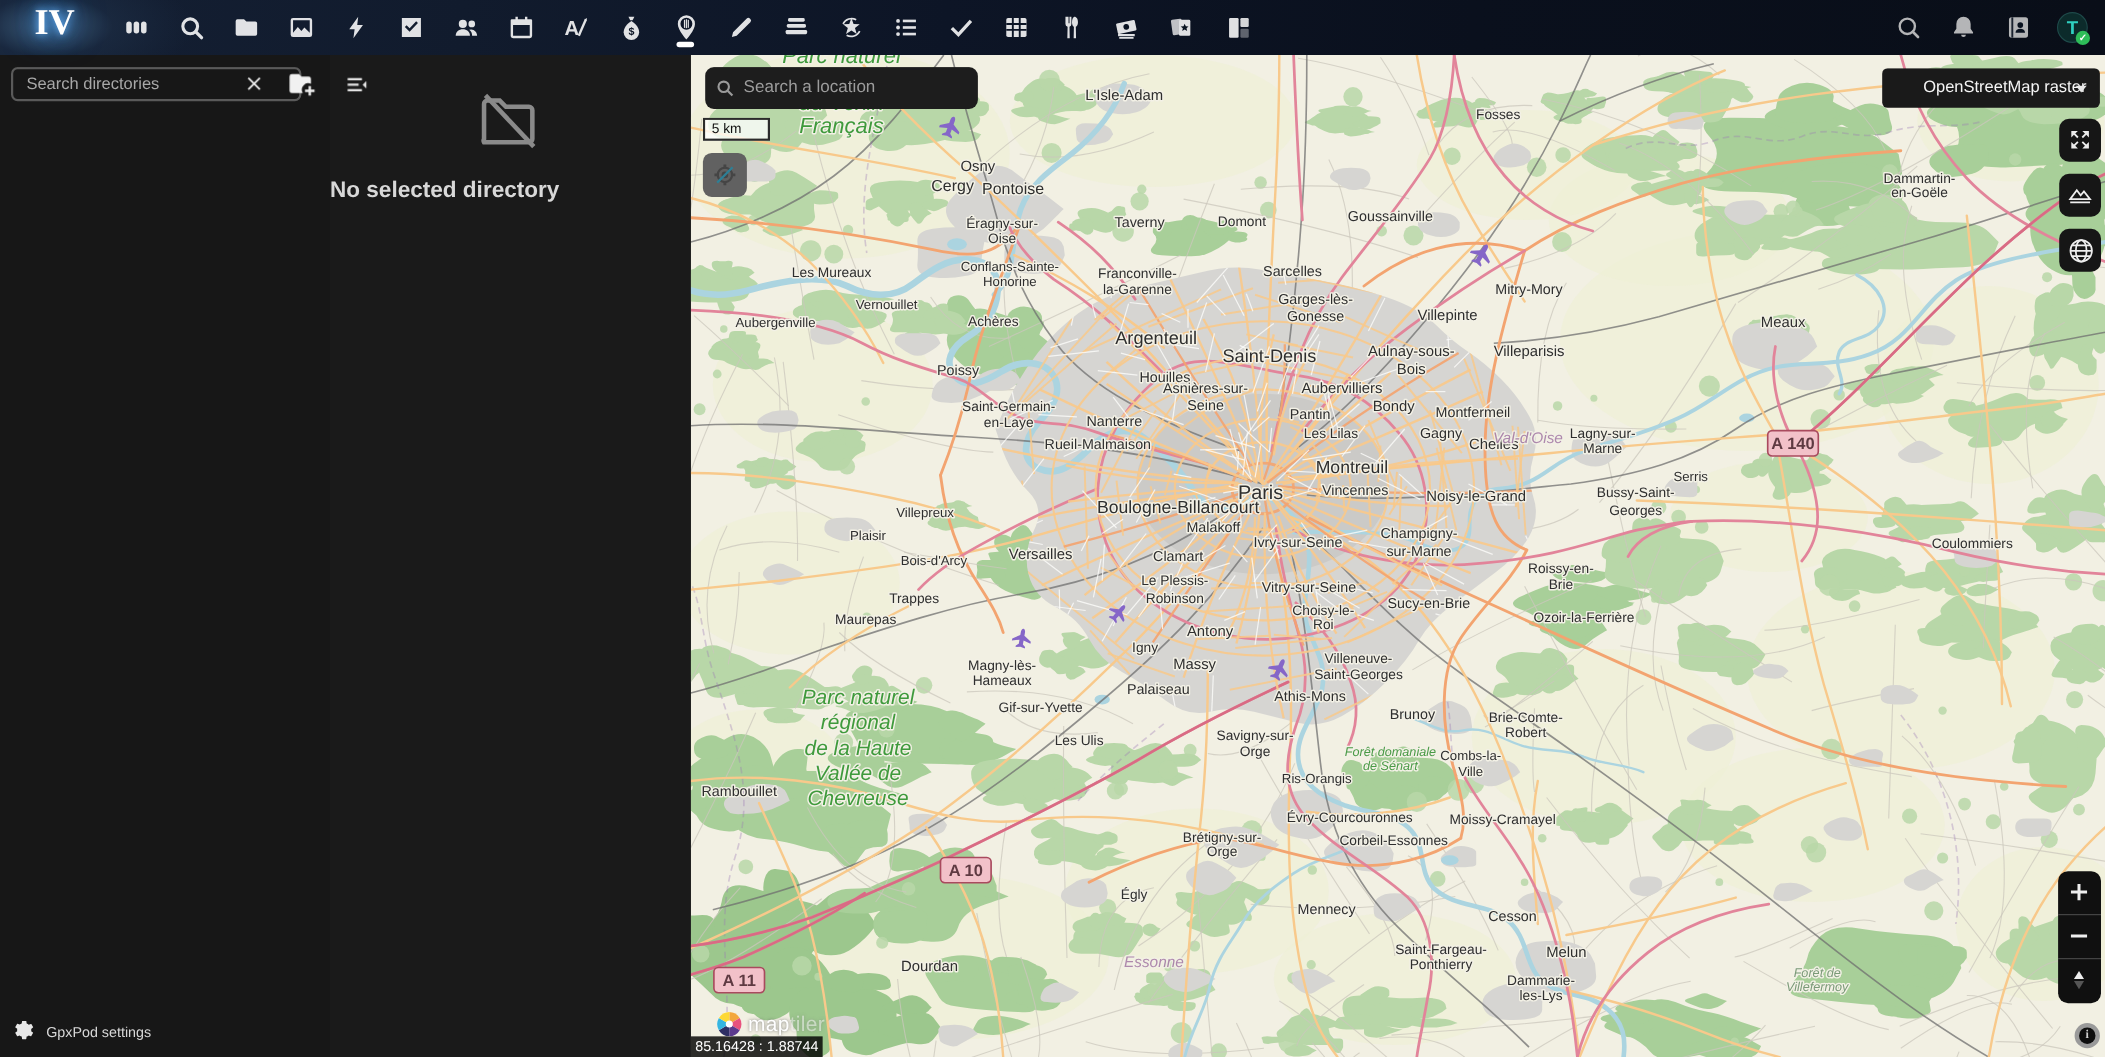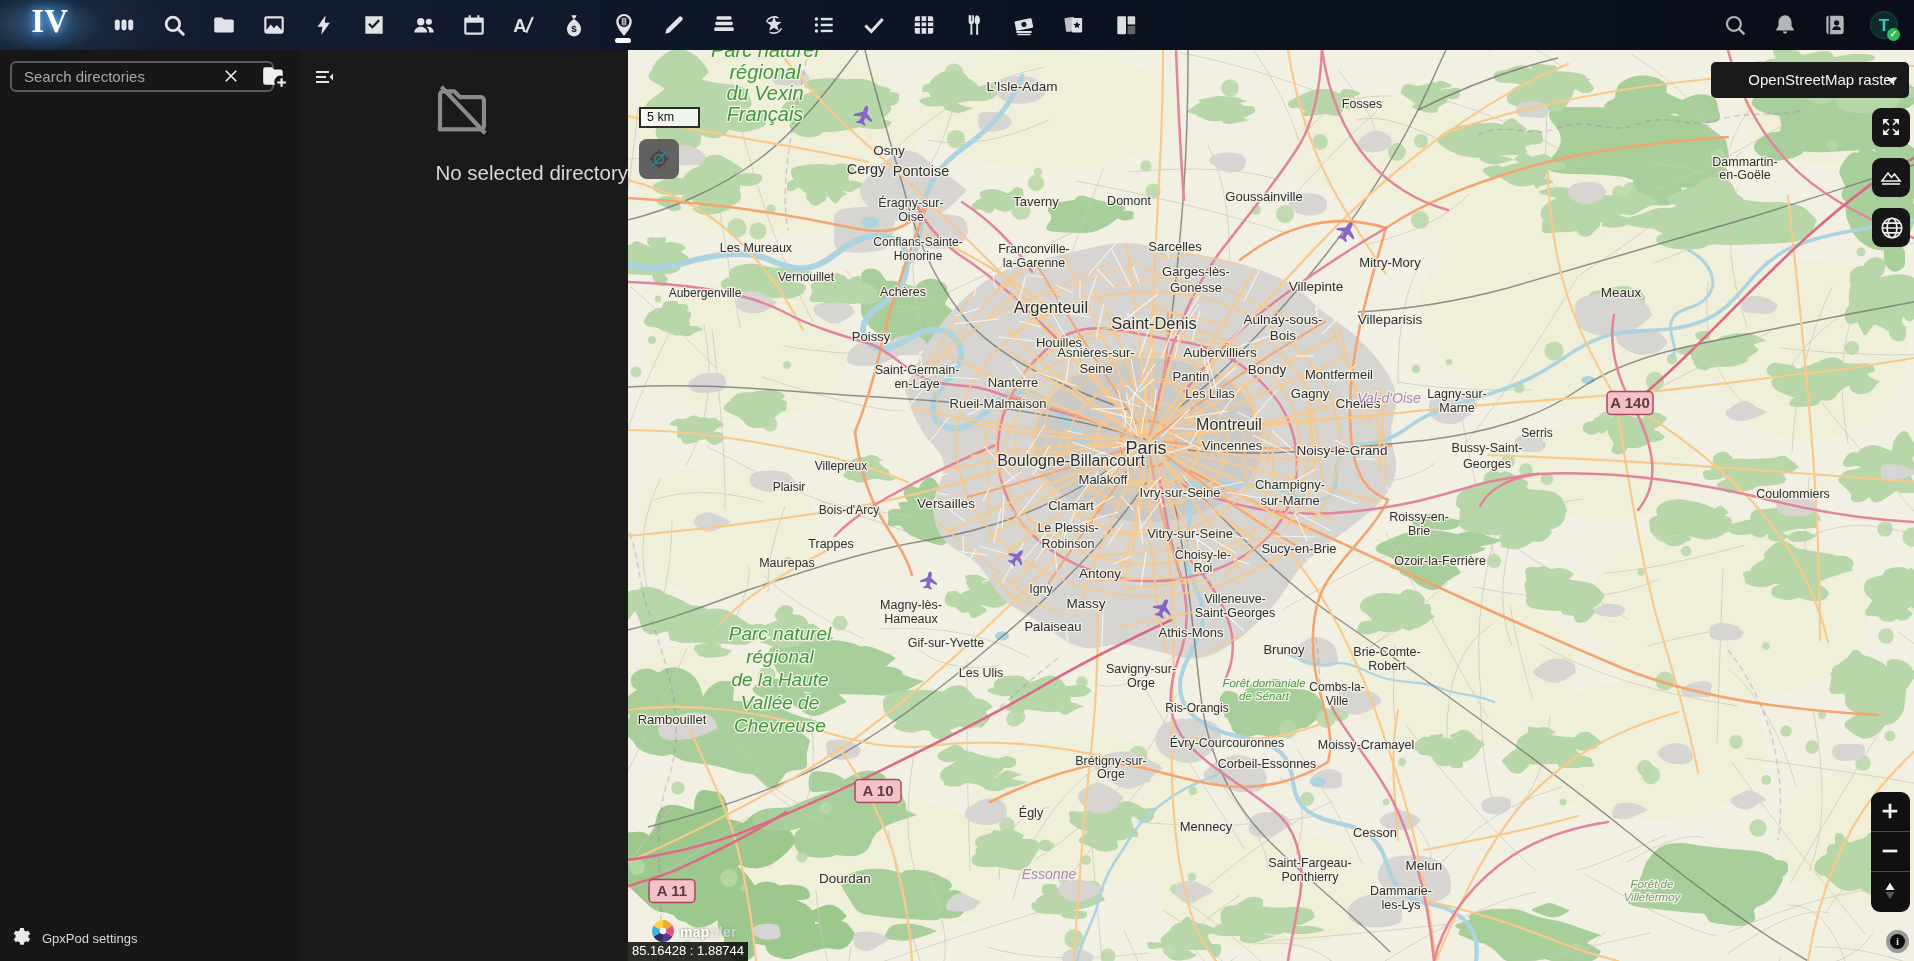--- a/index.html
+++ b/index.html
@@ -9,39 +9,39 @@
 .appicon svg{width:26px;height:26px}
 #activedot{position:absolute;left:615px;top:38px;width:16px;height:5px;border-radius:2.5px;background:#fff}
 #sidebar{position:absolute;left:0;top:50px;width:300px;height:911px;background:#171717;z-index:10}
 #searchbox{position:absolute;left:10px;top:11px;width:264px;height:31px;border:2px solid #5a5a5a;border-radius:6px;background:#171717;color:#a8a8a8;font-size:15px;line-height:27px;padding-left:12px}
 #searchx{position:absolute;left:222px;top:17px;width:18px;height:18px}
 #foldplus{position:absolute;left:261px;top:13px;width:26px;height:26px}
 #gpxset{position:absolute;left:13px;top:878px;width:280px;height:22px;color:#d8d8d8;font-size:13px}
 #gpxset svg{vertical-align:-4px;margin-right:10px}
 #content{position:absolute;left:300px;top:50px;width:328px;height:911px;background:#1a1a1a;z-index:10}
 #collapse{position:absolute;left:13px;top:15px;width:24px;height:24px}
-#nodir{position:absolute;left:0;top:111px;width:328px;text-align:right;color:#d8d8d8;font-size:20.5px;font-weight:normal}
+#nodir{position:absolute;left:0;top:111px;width:328px;text-align:left;color:#d8d8d8;font-size:20.5px;font-weight:bold}
 #nodiricon{position:absolute;left:131px;top:29px;width:62px;height:62px}
 #map{position:absolute;left:628px;top:50px;width:1286px;height:911px;background:#f1efe2;z-index:5}
 #locsearch{position:absolute;left:13px;top:11px;width:248px;height:38px;background:#1d1d1d;border-radius:8px;color:#9c9c9c;font-size:15.5px;line-height:38px;padding-left:35px;z-index:20;box-sizing:border-box}
 #locsearch svg{position:absolute;left:9px;top:10px}
 #scale{position:absolute;left:11px;top:57px;width:61px;height:21px;background:rgba(255,255,255,.78);border:2px solid #2b2b2b;color:#111;font-size:12.5px;line-height:17px;padding:0 0 0 6px;z-index:20;box-sizing:border-box}
 #geobtn{position:absolute;left:11px;top:89px;width:40px;height:40px;background:#616161;border-radius:8px;z-index:20}
 #geobtn svg{margin:8px}
 #layersel{position:absolute;right:5px;top:12px;width:198px;height:36px;background:#1a1a1a;border-radius:5px;color:#f5f5f5;font-size:15px;line-height:36px;text-align:center;padding-left:25px;z-index:20;white-space:nowrap}
 #layersel .caret{position:absolute;right:12px;top:16px;width:0;height:0;border-left:5.5px solid transparent;border-right:5.5px solid transparent;border-top:6px solid #e8e8e8}
 .mapbtn{position:absolute;width:38px;height:39px;background:#161616;border-radius:9px;z-index:20}
 .mapbtn svg{margin:7px}
 #zoomstack{position:absolute;right:4px;top:742px;width:39px;height:120px;background:#101010;border-radius:9px;z-index:20}
 #zoomstack .sep{height:1px;background:#4a4a4a;margin:0}
 #zoomstack .cell{height:39px;position:relative}
 #coords{position:absolute;left:0;top:892px;background:rgba(0,0,0,.82);color:#fff;font-size:13px;padding:1px 4px 3px 4px;z-index:20}
 #infobtn{position:absolute;right:5px;top:880px;width:23px;height:23px;background:#9a9a9a;border-radius:50%;z-index:20}
 #infobtn .ii{position:absolute;left:4px;top:4px;width:15px;height:15px;border-radius:50%;background:#0e0e0e;color:#cfcfcf;font-size:11px;font-weight:bold;text-align:center;line-height:15px;font-family:"Liberation Serif",serif}
-#maptiler{position:absolute;left:22px;top:868px;z-index:20;color:rgba(255,255,255,.85);font-size:14px;font-weight:bold;letter-spacing:.3px}
+#maptiler{position:absolute;left:22px;top:868px;z-index:20;color:rgba(255,255,255,.85);font-size:19px;font-weight:normal;letter-spacing:.3px}
 </style></head><body>
 <div id="header">
   <div id="logo">IV</div>
   <div id="activedot"></div>
   <div class="appicon" style="left:111px"><svg viewBox="0 0 24 24" style="opacity:0.95">
         <rect x="3.5" y="7" width="4.6" height="10" rx="2.3" fill="#ffffff"></rect>
         <rect x="9.7" y="7" width="4.6" height="10" rx="2.3" fill="#ffffff"></rect>
         <rect x="15.9" y="7" width="4.6" height="10" rx="2.3" fill="#ffffff"></rect>
       </svg></div>
     <div class="appicon" style="left:161px"><svg viewBox="0 0 24 24" style="opacity:0.95">
@@ -1557,20 +1557,24 @@
       <text x="152" y="636" text-anchor="middle" font-size="19" fill="#3f9a3c" font-style="italic" stroke="#f3f1e6" stroke-width="2.6" paint-order="stroke" stroke-linejoin="round" opacity="1" font-family="Liberation Sans,sans-serif">de la Haute</text>
       <text x="152" y="659" text-anchor="middle" font-size="19" fill="#3f9a3c" font-style="italic" stroke="#f3f1e6" stroke-width="2.6" paint-order="stroke" stroke-linejoin="round" opacity="1" font-family="Liberation Sans,sans-serif">Vallée de</text>
       <text x="152" y="682" text-anchor="middle" font-size="19" fill="#3f9a3c" font-style="italic" stroke="#f3f1e6" stroke-width="2.6" paint-order="stroke" stroke-linejoin="round" opacity="1" font-family="Liberation Sans,sans-serif">Chevreuse</text>
       <text x="636" y="637" text-anchor="middle" font-size="11.5" fill="#4a9a47" font-style="italic" stroke="#f3f1e6" stroke-width="2.6" paint-order="stroke" stroke-linejoin="round" opacity="1" font-family="Liberation Sans,sans-serif">Forêt domaniale</text>
       <text x="636" y="650" text-anchor="middle" font-size="11.5" fill="#4a9a47" font-style="italic" stroke="#f3f1e6" stroke-width="2.6" paint-order="stroke" stroke-linejoin="round" opacity="1" font-family="Liberation Sans,sans-serif">de Sénart</text>
       <text x="1024" y="838" text-anchor="middle" font-size="11.5" fill="#7b9a78" font-style="italic" stroke="#f3f1e6" stroke-width="2.6" paint-order="stroke" stroke-linejoin="round" opacity="1" font-family="Liberation Sans,sans-serif">Forêt de</text>
       <text x="1024" y="851" text-anchor="middle" font-size="11.5" fill="#7b9a78" font-style="italic" stroke="#f3f1e6" stroke-width="2.6" paint-order="stroke" stroke-linejoin="round" opacity="1" font-family="Liberation Sans,sans-serif">Villefermoy</text>
       <text x="761" y="353" text-anchor="middle" font-size="14" fill="#a77ea8" font-style="italic" stroke="#f3f1e6" stroke-width="2.6" paint-order="stroke" stroke-linejoin="round" opacity="0.9" font-family="Liberation Sans,sans-serif">Val-d'Oise</text>
       <text x="421" y="829" text-anchor="middle" font-size="14" fill="#a77ea8" font-style="italic" stroke="#f3f1e6" stroke-width="2.6" paint-order="stroke" stroke-linejoin="round" opacity="0.9" font-family="Liberation Sans,sans-serif">Essonne</text>
     </svg>
+  <div id="locsearch"><svg width="19" height="19" viewBox="0 0 24 24">
+        <circle cx="10" cy="10" r="6" fill="none" stroke="#9a9a9a" stroke-width="2.4"></circle>
+        <path d="M14.5 14.5 L20 20" stroke="#9a9a9a" stroke-width="2.6"></path>
+      </svg>Search a location</div>
   <div id="scale">5 km</div>
   <div id="geobtn"><svg width="24" height="24" viewBox="0 0 24 24">
         <g fill="none" stroke="#454545" stroke-width="2">
           <circle cx="12" cy="12" r="6.5"></circle>
           <path d="M12 2.5v4M12 17.5v4M2.5 12h4M17.5 12h4" stroke-width="2.6"></path>
         </g>
         <circle cx="12" cy="12" r="3" fill="#454545"></circle>
         <path d="M19 5 5 19" stroke="#2e7f96" stroke-width="2"></path>
       </svg></div>
   <div id="layersel">OpenStreetMap raster<div class="caret"></div></div>

